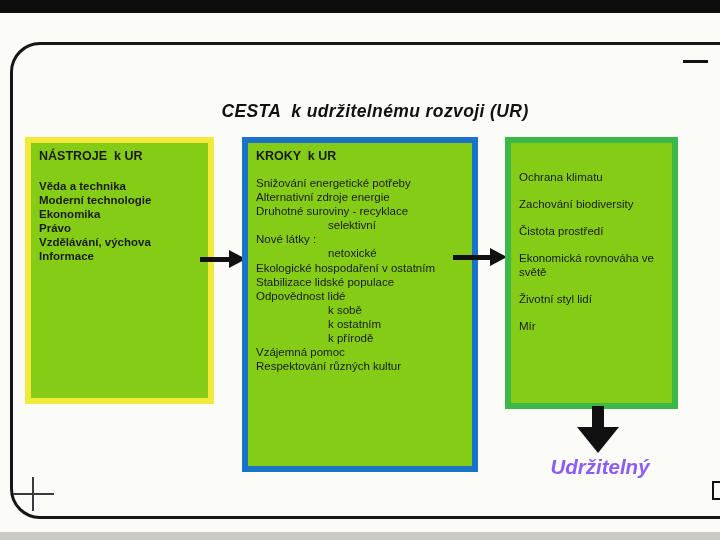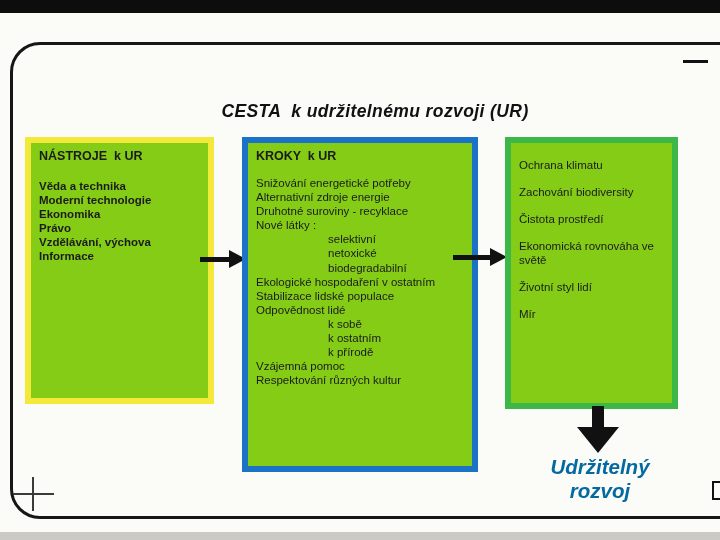--- a/index.html
+++ b/index.html
@@ -65,21 +65,21 @@
   .box-items {
     padding: 0 4px 0 8px;
     font-size: 11.5px;
   }
   .box-yellow .box-items { padding-top: 16px; font-weight: bold; }
   .box-yellow .box-item  { line-height: 14.1px; }
   .box-blue .box-items   { padding-top: 13px; }
   .box-blue .box-item    { line-height: 14.1px; }
   .box-blue .box-item.indent { padding-left: 72px; }
   .box-green .box-items  { padding-top: 15px; padding-right: 6px; }
-  .box-green .box-item   { line-height: 14px; margin-bottom: 13px; }
+  .box-green .box-item   { line-height: 14px; margin-bottom: 13px; margin-top: 12px; }
   .arrow-shaft-h {
     position: absolute; height: 4.5px; background: #111;
   }
   .arrow-head-right {
     position: absolute; width: 0; height: 0;
     border-top: 9px solid transparent;
     border-bottom: 9px solid transparent;
     border-left: 17px solid #111;
   }
   .arrow1-shaft { left: 200px; top: 257px; width: 30px; }
@@ -145,24 +145,23 @@
 
 <div class="arrow-shaft-h arrow1-shaft"></div>
 <div class="arrow-head-right arrow1-head"></div>
 
 <div class="box box-blue" style="border-color: rgb(27, 115, 200);">
   <div class="box-header">KROKY  k UR</div>
   <div class="box-items">
       <div class="box-item">Snižování energetické potřeby</div>
       <div class="box-item">Alternativní zdroje energie</div>
       <div class="box-item">Druhotné suroviny - recyklace</div>
+      <div class="box-item indent">selektivní</div>
       <div class="box-item">Nové látky :</div>
-      <div class="box-item indent">selektivní</div>
       <div class="box-item indent">netoxické</div>
-      <div class="box-item indent">biodegradabilní</div>
       <div class="box-item">Ekologické hospodaření v ostatním</div>
       <div class="box-item">Stabilizace lidské populace</div>
       <div class="box-item">Odpovědnost lidé</div>
       <div class="box-item indent">k sobě</div>
       <div class="box-item indent">k ostatním</div>
       <div class="box-item indent">k přírodě</div>
       <div class="box-item">Vzájemná pomoc</div>
       <div class="box-item">Respektování různých kultur</div>
     </div>
 </div>
@@ -177,22 +176,21 @@
       <div class="box-item">Čistota prostředí</div>
       <div class="box-item">Ekonomická rovnováha ve světě</div>
       <div class="box-item">Životní styl lidí</div>
       <div class="box-item">Mír</div>
     </div>
 </div>
 
 <div class="arrow3-shaft"></div>
 <div class="arrow3-head"></div>
 
-<div class="result-text" style="color: #0369a1;">
+<div class="result-text" style="color: #8b5cf6;">
   <div>Udržitelný</div>
-  <div>rozvoj</div>
 </div>
 
 <div class="plus-mark-h"></div>
 <div class="plus-mark-v"></div>
 <div class="bracket-mark"></div>
 
 <div class="bottom-strip"></div>
 
 </body></html>

